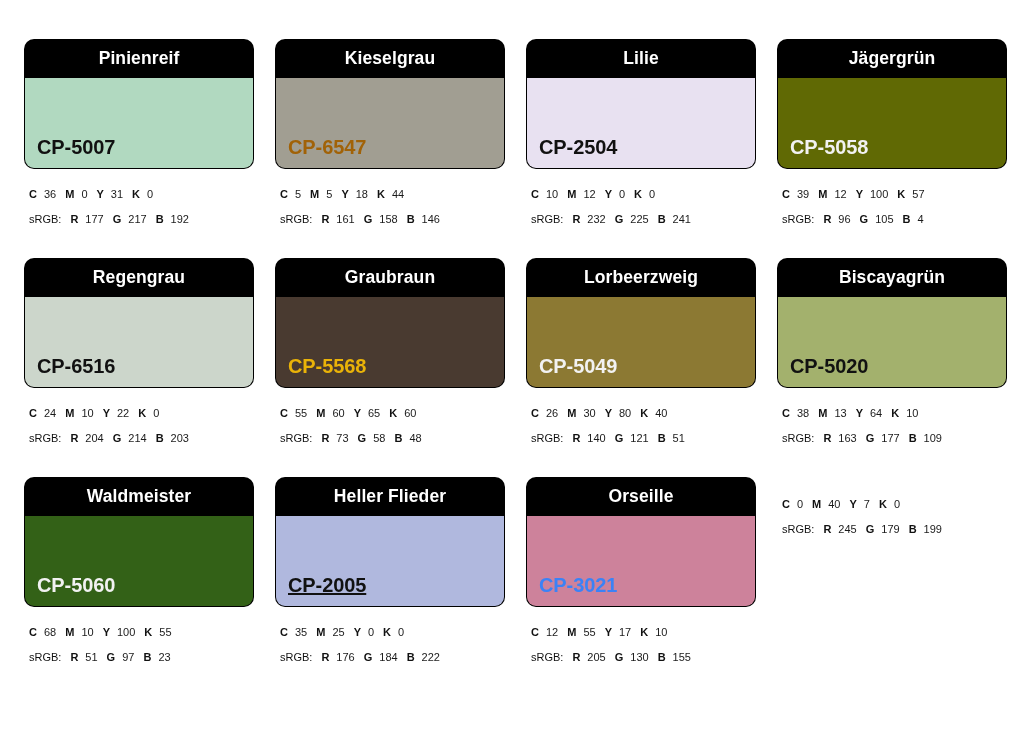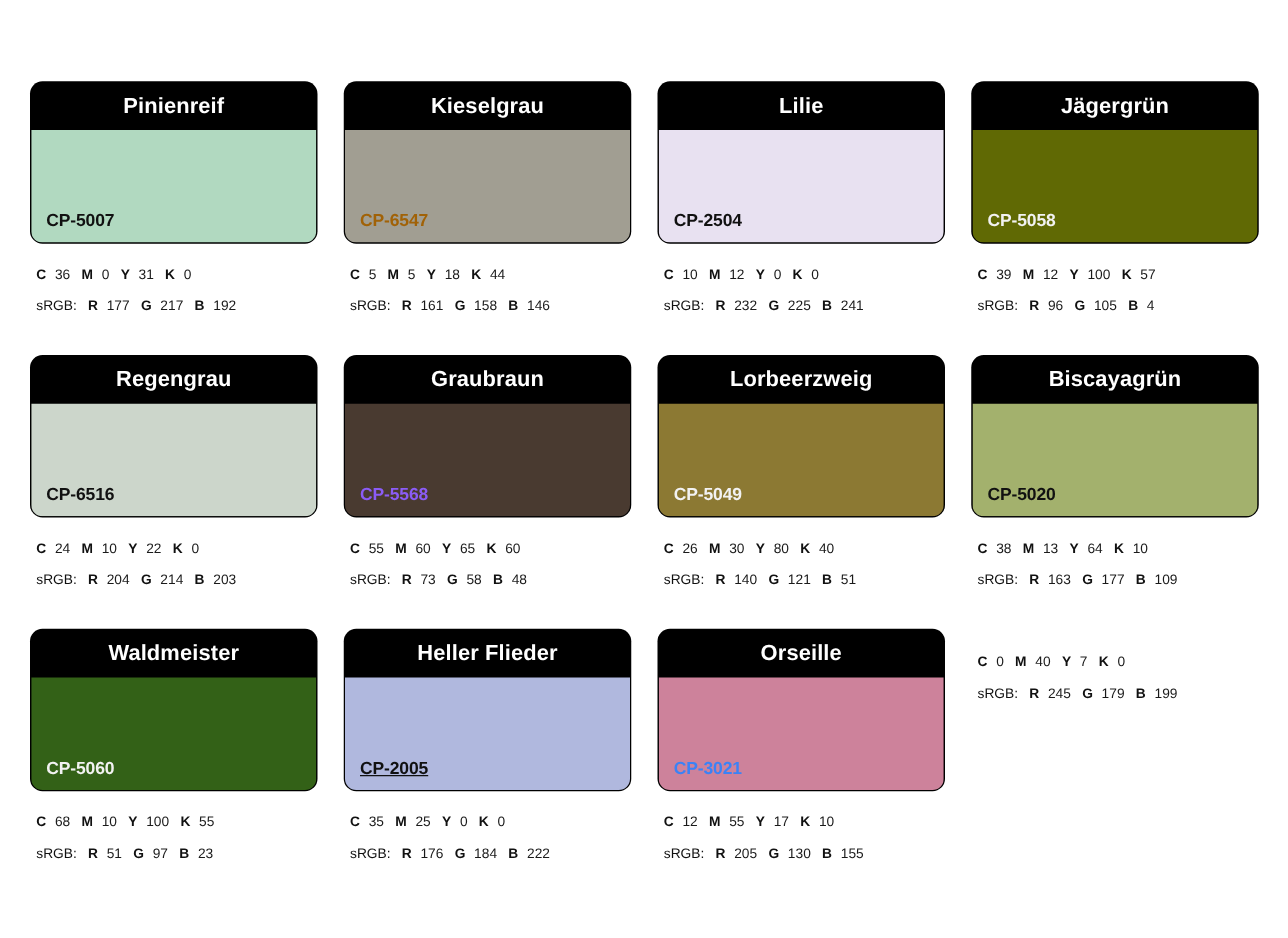--- a/index.html
+++ b/index.html
@@ -15,21 +15,21 @@
   #sheet {
     position: relative;
     width: 1030px;
     height: 750px;
     background: #ffffff;
   }
 
   .grid {
     position: absolute;
     left: 25px;
-    top: 66px;
+    top: 40px;
     width: 983px;
     display: grid;
     grid-template-columns: repeat(4, 228px);
     column-gap: 23px;
     row-gap: 27px;
   }
 
   .card {
     width: 228px;
   }
@@ -71,21 +71,21 @@
     left: 0;
     top: 38px;
     width: 100%;
     height: 90px;
   }
 
   .swatch-code {
     position: absolute;
     left: 12px;
     bottom: 11px;
-    font-size: 14px;
+    font-size: 20px;
     font-weight: bold;
     line-height: 1;
     letter-spacing: -0.1px;
     white-space: nowrap;
   }
 
   
   .values {
     padding-left: 4px;
     padding-top: 14px;
@@ -190,21 +190,21 @@
           <div class="val-line"><span class="k">C</span><span class="sp"></span><span class="v">24</span><span class="sp-wide"></span><span class="k">M</span><span class="sp"></span><span class="v">10</span><span class="sp-wide"></span><span class="k">Y</span><span class="sp"></span><span class="v">22</span><span class="sp-wide"></span><span class="k">K</span><span class="sp"></span><span class="v">0</span></div>
           <div class="val-line"><span class="srgb-prefix">sRGB:</span><span class="sp-wide"></span><span class="k">R</span><span class="sp"></span><span class="v">204</span><span class="sp-wide"></span><span class="k">G</span><span class="sp"></span><span class="v">214</span><span class="sp-wide"></span><span class="k">B</span><span class="sp"></span><span class="v">203</span></div>
         </div>
       </div>
       <div class="card">
         <div class="swatch">
           <div class="swatch-header">
             <span class="swatch-name">Graubraun</span>
           </div>
           <div class="swatch-color" style="background: rgb(73, 58, 48);"></div>
-          <span class="swatch-code" style="color: #8b5cf6; text-align: right;">CP-5568</span>
+          <span class="swatch-code" style="color: #eab308; text-align: right;">CP-5568</span>
         </div>
         <div class="values">
           <div class="val-line"><span class="k">C</span><span class="sp"></span><span class="v">55</span><span class="sp-wide"></span><span class="k">M</span><span class="sp"></span><span class="v">60</span><span class="sp-wide"></span><span class="k">Y</span><span class="sp"></span><span class="v">65</span><span class="sp-wide"></span><span class="k">K</span><span class="sp"></span><span class="v">60</span></div>
           <div class="val-line"><span class="srgb-prefix">sRGB:</span><span class="sp-wide"></span><span class="k">R</span><span class="sp"></span><span class="v">73</span><span class="sp-wide"></span><span class="k">G</span><span class="sp"></span><span class="v">58</span><span class="sp-wide"></span><span class="k">B</span><span class="sp"></span><span class="v">48</span></div>
         </div>
       </div>
       <div class="card">
         <div class="swatch">
           <div class="swatch-header">
             <span class="swatch-name">Lorbeerzweig</span>

